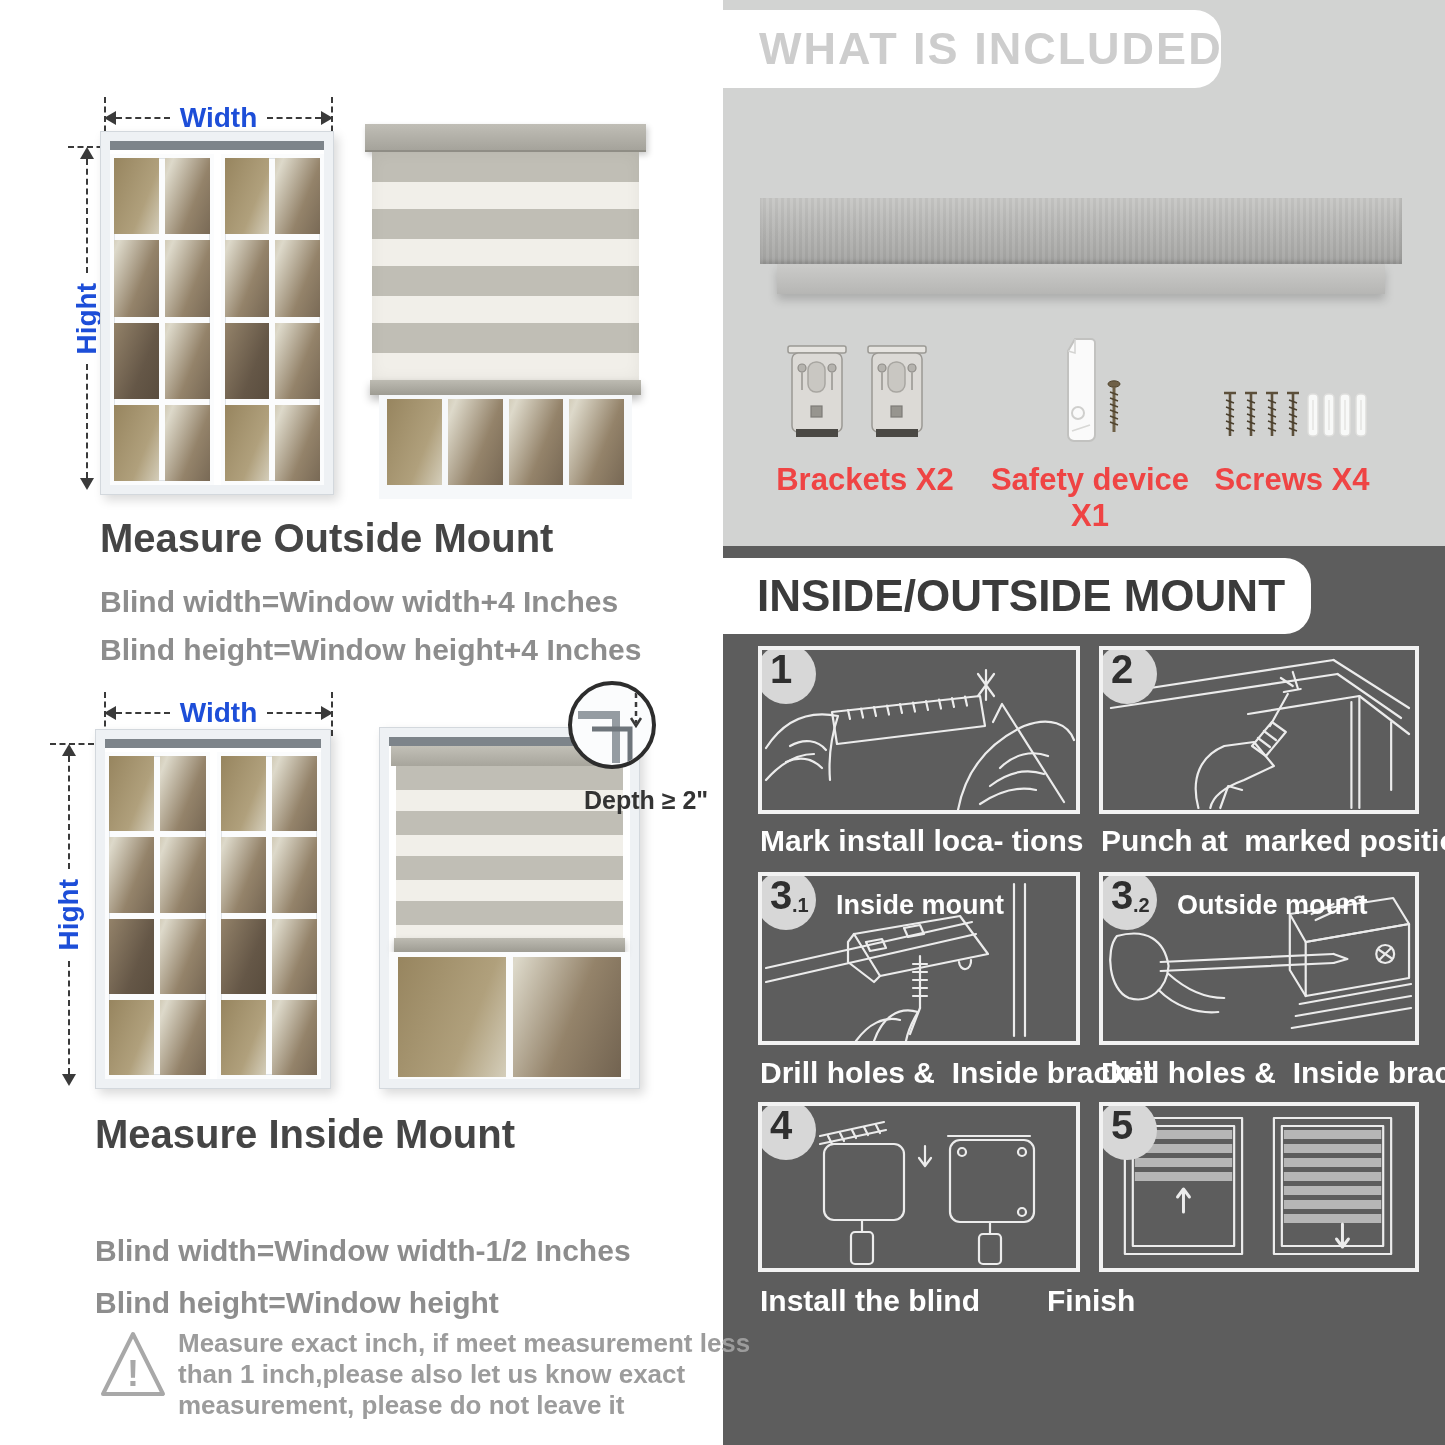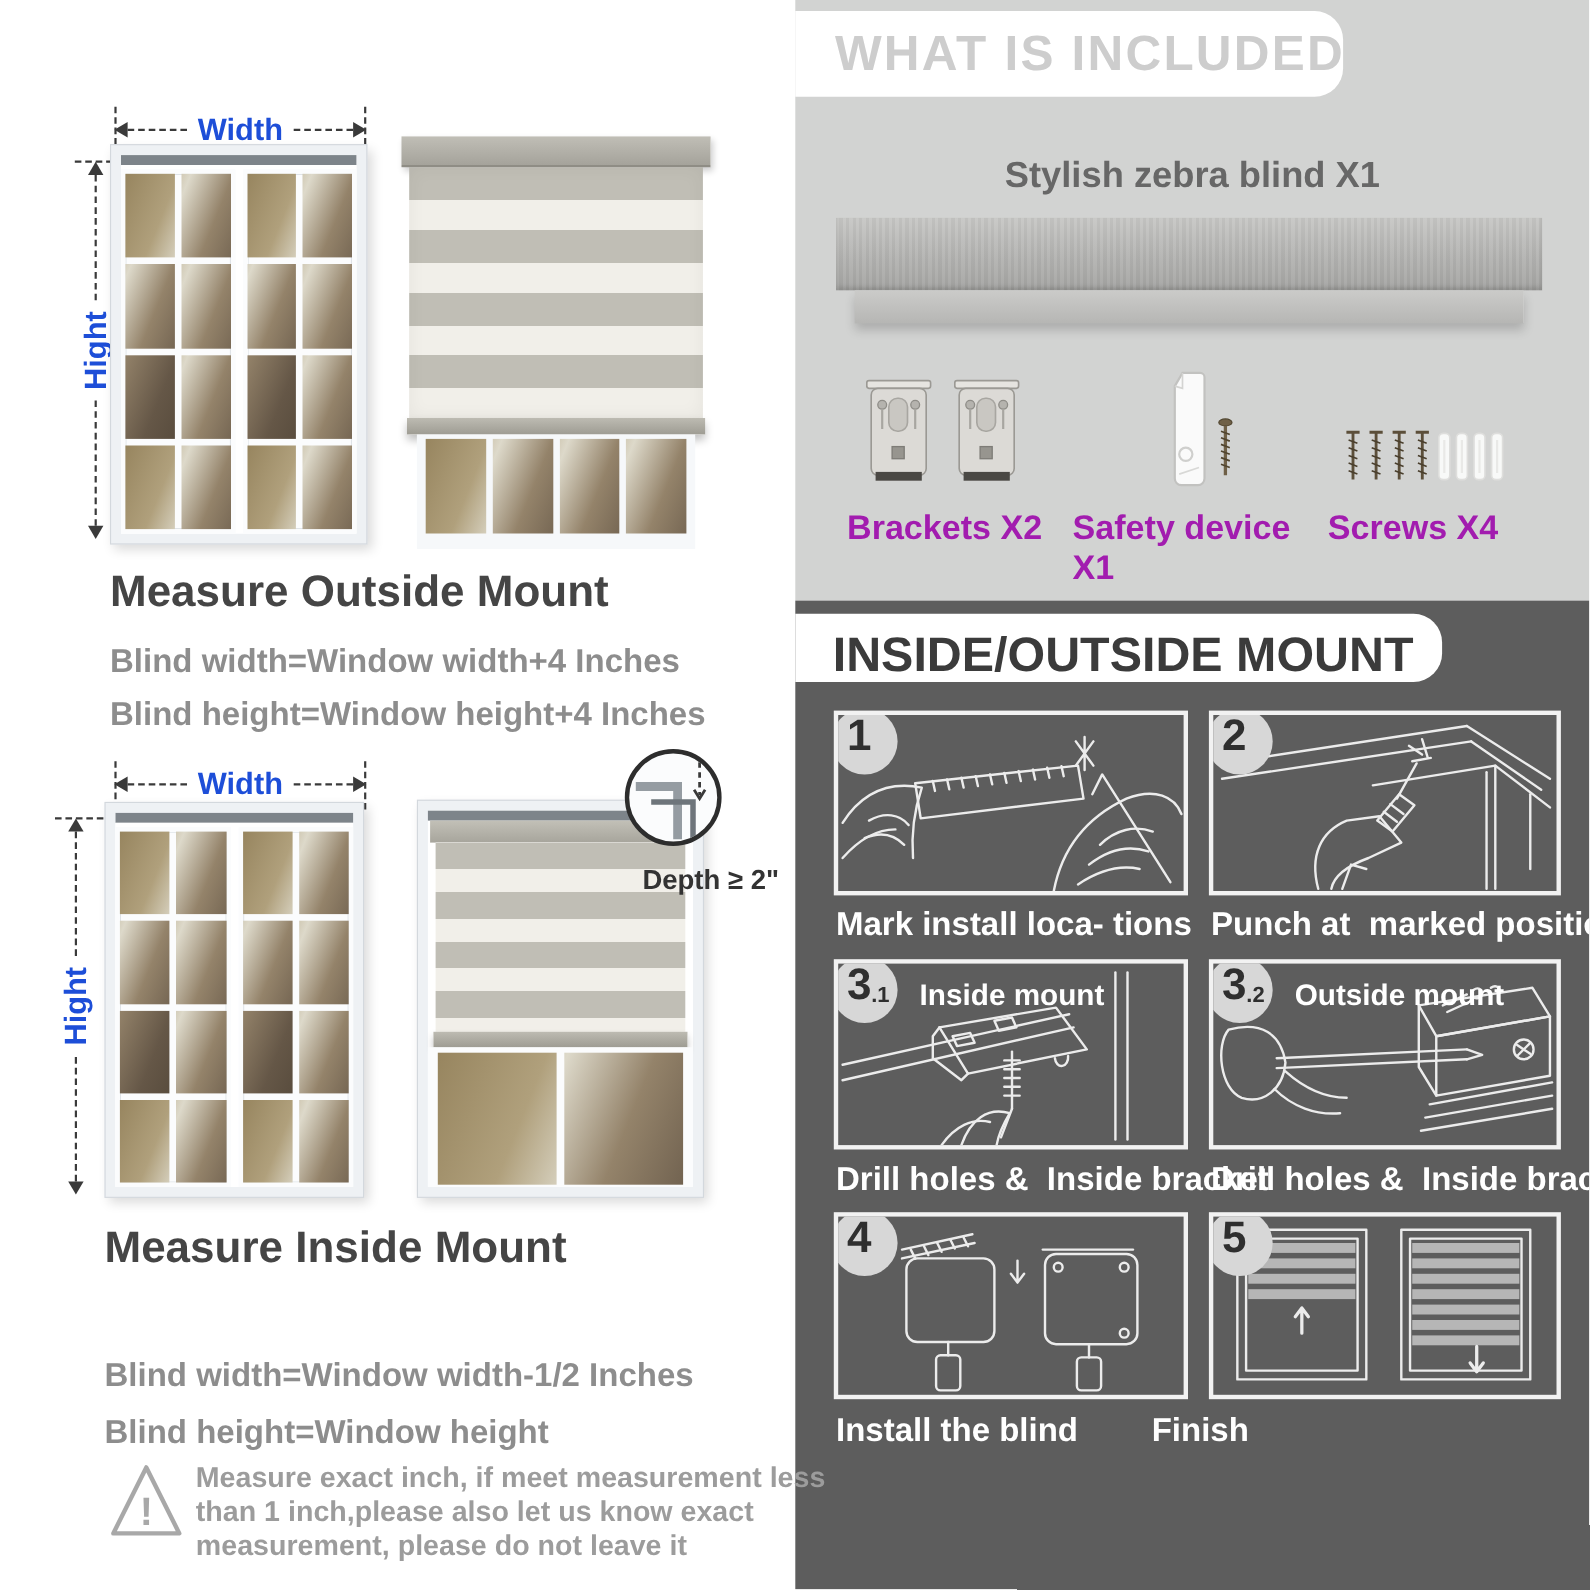--- a/index.html
+++ b/index.html
@@ -7,21 +7,21 @@
         font-family:"Liberation Sans",sans-serif;overflow:hidden;}
 
   
   .banner{position:absolute;box-sizing:border-box;font-weight:bold;white-space:nowrap;}
   .htm-banner{left:0;top:10px;width:472px;height:78px;background:#b9b9b9;
       border-radius:0 26px 26px 0;color:#ffffff;font-size:46px;line-height:78px;
       padding-left:32px;letter-spacing:1px;}
   .wii-banner{left:723px;top:10px;width:498px;height:78px;background:#ffffff;
       border-radius:0 26px 26px 0;color:#cdcdcd;font-size:45px;line-height:78px;
       padding-left:36px;letter-spacing:2px;z-index:3;}
-  .iom-banner{left:723px;top:558px;width:588px;height:62px;background:#ffffff;
+  .iom-banner{left:723px;top:558px;width:588px;height:76px;background:#ffffff;
       border-radius:0 26px 26px 0;color:#3b3b3b;font-size:44px;line-height:76px;
       padding-left:34px;z-index:3;}
 
   
   .panel-light{position:absolute;left:723px;top:0;width:722px;height:546px;background:#d2d3d2;}
   .panel-dark{position:absolute;left:723px;top:546px;width:722px;height:899px;background:#5d5d5d;}
 
   
   .dimline-h{position:absolute;display:flex;align-items:center;height:24px;}
   .dimline-h .dash{flex:1;height:0;border-top:2px dashed #3a3a3a;}
@@ -85,21 +85,21 @@
   
   .product-title{position:absolute;left:723px;top:140px;width:722px;text-align:center;
       font-weight:bold;font-size:33px;color:#676767;}
   .headrail-big{position:absolute;left:760px;top:198px;width:642px;height:66px;
       background:repeating-linear-gradient(90deg,rgba(255,255,255,.05) 0 3px,rgba(0,0,0,.03) 3px 6px),
                  linear-gradient(180deg,#c7c7c5 0%,#b3b3b1 55%,#a4a4a2 100%);
       box-shadow:inset 0 -3px 4px rgba(0,0,0,.12);}
   .headrail-low{position:absolute;left:777px;top:264px;width:608px;height:30px;
       background:linear-gradient(180deg,#cbcbc9 0%,#b6b6b4 100%);
       box-shadow:0 6px 9px rgba(0,0,0,.18);}
-  .item-label{position:absolute;top:462px;font-weight:bold;font-size:31px;color:#a21caf;text-align:left;}
+  .item-label{position:absolute;top:462px;font-weight:bold;font-size:31px;color:#ef4444;text-align:center;}
 
   
   .step-panel{position:absolute;border:4px solid #f2f2f2;box-sizing:border-box;overflow:hidden;}
   .badge{position:absolute;left:-6px;top:-6px;width:60px;height:60px;background:#d7d7d7;border-radius:50%;}
   .badge-num{position:absolute;left:14px;top:3px;font-weight:bold;font-size:40px;color:#2f2f2f;}
   .badge-sub{position:absolute;left:36px;top:24px;font-weight:bold;font-size:20px;color:#2f2f2f;}
   .step-label{position:absolute;left:74px;top:14px;font-weight:bold;font-size:27px;color:#ffffff;white-space:pre;}
   .step-caption{position:absolute;font-weight:bold;font-size:30px;color:#ffffff;white-space:pre;}
   .step-art{position:absolute;inset:0;width:100%;height:100%;}
 </style>
@@ -251,21 +251,20 @@
     <path d="M37 8 L67 68 L7 68 Z" fill="none" stroke="#a8a8a8" stroke-width="4" stroke-linejoin="round"></path>
     <text x="37" y="60" text-anchor="middle" font-family="Liberation Sans, sans-serif" font-size="36" font-weight="bold" fill="#a8a8a8">!</text>
   </svg>
   <div class="note-text" style="left:178px;top:1328px;">
     <div>Measure exact inch, if meet measurement less</div>
     <div>than 1 inch,please also let us know exact</div>
     <div>measurement, please do not leave it</div>
   </div>
 
   <div class="banner wii-banner">WHAT IS INCLUDED</div>
-  <div class="product-title">Stylish zebra blind X1</div>
 
   <div class="headrail-big"></div>
   <div class="headrail-low"></div>
 
   <svg style="position:absolute;left:786px;top:340px;" width="62" height="106" viewBox="0 0 62 106">
     <rect x="2" y="6" width="58" height="7" rx="2" fill="#e6e4e0" stroke="#9b9994" stroke-width="1.5"></rect>
     <rect x="6" y="13" width="50" height="79" rx="6" fill="#dcdad6" stroke="#9b9994" stroke-width="1.5"></rect>
     <rect x="22" y="22" width="17" height="30" rx="8" fill="#c9c7c2" stroke="#a8a6a1" stroke-width="1.5"></rect>
     <circle cx="16" cy="28" r="4" fill="#b5b3ae" stroke="#8f8d88" stroke-width="1.2"></circle>
     <circle cx="46" cy="28" r="4" fill="#b5b3ae" stroke="#8f8d88" stroke-width="1.2"></circle>

